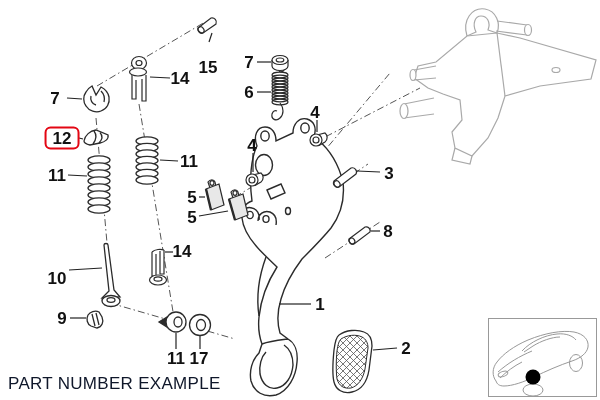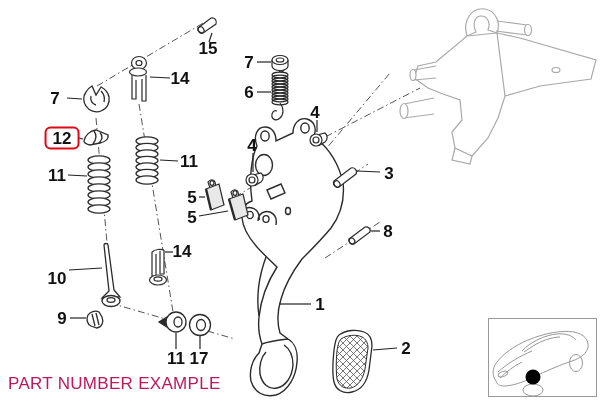--- a/index.html
+++ b/index.html
@@ -3,21 +3,21 @@
 <meta charset="utf-8">
 <style>
   html,body{margin:0;padding:0;background:#fff;}
   #stage{position:relative;width:600px;height:400px;background:#fff;overflow:hidden;
          font-family:"Liberation Sans",sans-serif;}
   #art{position:absolute;left:0;top:0;}
   .lbl{position:absolute;transform:translate(-50%,-50%);
        font:bold 17px "Liberation Sans",sans-serif;color:#111;line-height:1;white-space:nowrap;}
   .lbl.hl{border:2.5px solid #e30613;border-radius:6px;padding:1px 6px;background:#fff;}
   .caption{position:absolute;left:8px;top:374px;
-           font:400 17px "Liberation Sans",sans-serif;color:#be185d;letter-spacing:.3px;}
+           font:400 17px "Liberation Sans",sans-serif;color:#0f172a;letter-spacing:.3px;}
 </style>
 </head>
 <body>
 
 <div id="stage">
 
 <svg id="art" width="600" height="400" viewBox="0 0 600 400">
   <defs>
     <pattern id="hatch" patternUnits="userSpaceOnUse" width="7" height="7">
       <path d="M0,7 L7,0 M0,0 L7,7" stroke="#555" stroke-width="0.8" fill="none"></path>
@@ -241,19 +241,19 @@
 <div class="lbl" style="left:249px;top:62px">7</div>
 <div class="lbl" style="left:388px;top:231px">8</div>
 <div class="lbl" style="left:62px;top:318px">9</div>
 <div class="lbl" style="left:57px;top:278px">10</div>
 <div class="lbl" style="left:57px;top:175px">11</div>
 <div class="lbl" style="left:189px;top:161px">11</div>
 <div class="lbl hl" style="left:62px;top:138px">12</div>
 <div class="lbl" style="left:55px;top:98px">7</div>
 <div class="lbl" style="left:180px;top:78px">14</div>
 <div class="lbl" style="left:182px;top:251px">14</div>
-<div class="lbl" style="left:208px;top:48px">15</div>
+<div class="lbl" style="left:208px;top:67px">15</div>
 <div class="lbl" style="left:176px;top:358px">11</div>
 <div class="lbl" style="left:199px;top:358px">17</div>
 
 <div class="caption">PART NUMBER EXAMPLE</div>
 
 </div>
 
 </body></html>

